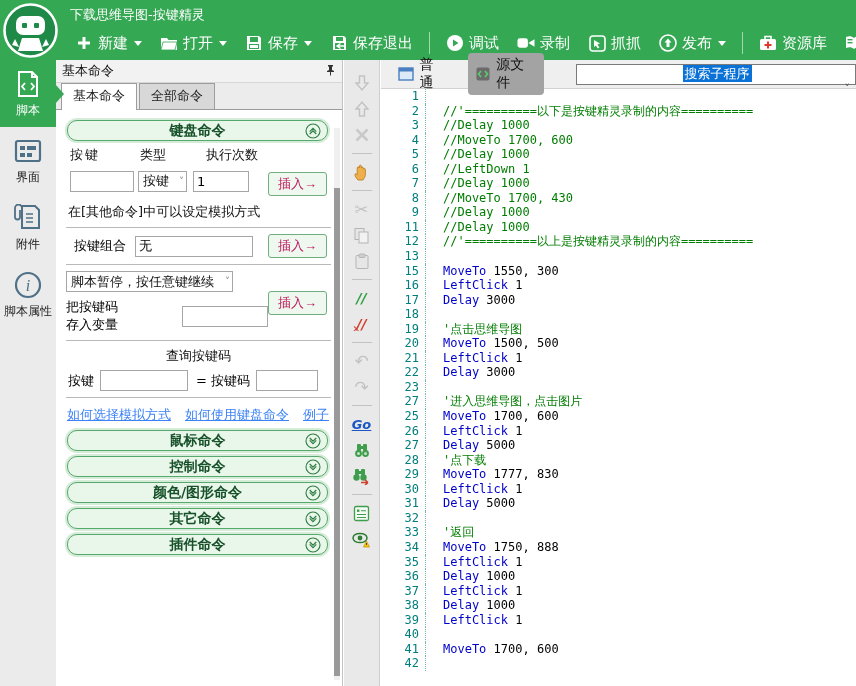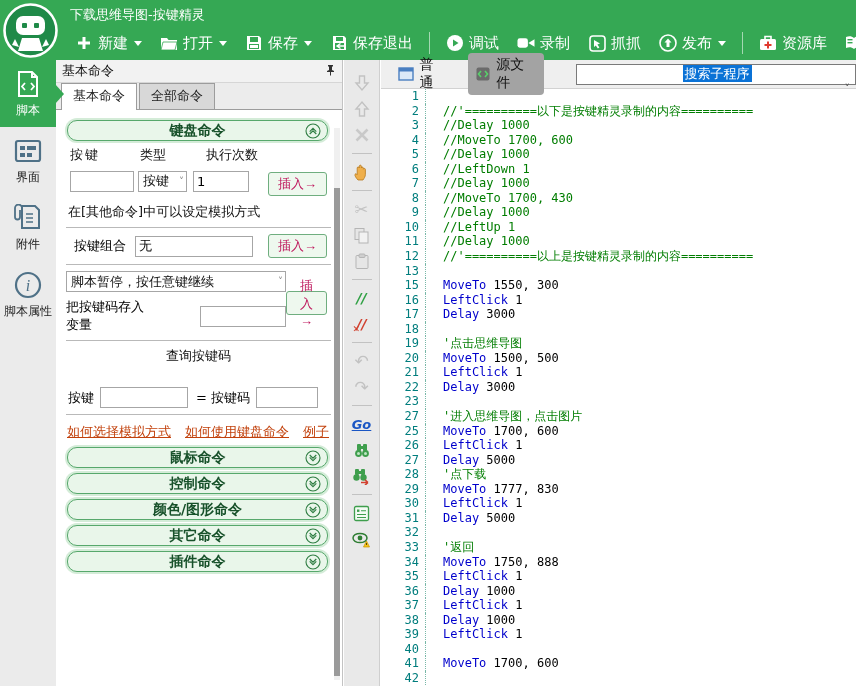--- a/index.html
+++ b/index.html
@@ -44,22 +44,22 @@
   .kb-labels .l3 { width:80px; }
   .kb-row { display:flex; align-items:center; margin-left:6px; }
   .inp { border:1px solid #a6a6a6; background:#fff; height:21px; font-size:13px; padding:0 3px; font-family:inherit; }
   .sel { border:1px solid #a6a6a6; background:#fff; height:21px; display:flex; align-items:center; font-size:13px; padding:0 2px 0 4px; color:#111; }
   .sel .chev { margin-left:auto; color:#8a8a8a; font-size:10px; padding-left:3px; }
   .btn-insert { border:1px solid #6fae7f; background:#eef8ee; border-radius:3px; color:#be185d; font-size:13px; height:24px; padding:0 9px; display:inline-flex; align-items:center; }
   .note { font-size:13px; color:#111; margin:7px 0 6px 4px; }
   .hrule { border-top:1px solid #b9b9b9; margin:6px 2px; }
   .row-flex { display:flex; align-items:center; }
   .links { display:flex; gap:14px; font-size:13px; margin:8px 0 2px 3px; }
-  .links a { color:#c2410c; text-decoration:underline; }
-  .center-title { text-align:center; font-size:13px; color:#111; margin:4px 0 22px; }
+  .links a { color:#3b82f6; text-decoration:underline; }
+  .center-title { text-align:center; font-size:13px; color:#111; margin:4px 0 5px; }
   .panel-scroll { position:absolute; right:2px; top:68px; bottom:6px; width:6px; background:#f0f0f0; }
   .panel-scroll .thumb { position:absolute; left:0; width:6px; top:60px; height:488px; background:#9a9a9a; }
 
   
   .strip { position:absolute; top:60px; left:344px; width:36px; bottom:0; background:#e9e9e9; border-right:1px solid #cfcfcf; display:flex; flex-direction:column; align-items:center; padding-top:10px; }
   .strip .sicon { width:22px; height:20px; display:flex; align-items:center; justify-content:center; margin:3px 0; font-size:15px; }
   .strip .sdiv { width:20px; height:0; border-top:1px solid #c2c2c2; margin:5px 0; }
   .txt-comment { color:#2ea043; font-weight:bold; font-style:italic; font-size:14px; }
   .txt-uncomment { color:#d1402f; font-weight:bold; font-style:italic; font-size:14px; position:relative; }
   .txt-uncomment .mini-x { position:absolute; left:-4px; bottom:-2px; font-size:9px; font-style:normal; }
@@ -300,21 +300,21 @@
       <div class="row-flex" style="margin:6px 0 2px 10px;">
         <span style="font-size:13px;">按键组合</span>
         <input class="inp" style="width: 118px; margin-left: 9px;" value="无">
         <span style="flex:1"></span>
         <button class="btn-insert" style="margin-right:6px;">插入→</button>
       </div>
       <div class="hrule"></div>
 
       <div class="row-flex" style="align-items:stretch; margin-top:6px;">
         <div style="flex:1;">
-          <div class="sel" style="width:220px; margin-left:2px;">
+          <div class="sel" style="width:167px; margin-left:2px;">
             <span>脚本暂停，按任意键继续</span>
             <span class="chev">˅</span>
           </div>
           <div class="row-flex" style="margin-top:6px; margin-left:2px;gap:48px;">
             <span style="font-size:13px;">把按键码存入变量</span>
             <input class="inp" style="width: 86px; margin-left: 4px;">
           </div>
         </div>
         <div style="display:flex; align-items:center;">
           <button class="btn-insert" style="margin-right:6px;">插入→</button>
@@ -513,21 +513,20 @@
     <div class="code">
         <div class="code-line"><span class="ln">1</span><span class="lc"></span></div>
         <div class="code-line"><span class="ln">2</span><span class="lc"><span class="cm">//'==========以下是按键精灵录制的内容==========</span></span></div>
         <div class="code-line"><span class="ln">3</span><span class="lc"><span class="cm">//Delay 1000</span></span></div>
         <div class="code-line"><span class="ln">4</span><span class="lc"><span class="cm">//MoveTo 1700, 600</span></span></div>
         <div class="code-line"><span class="ln">5</span><span class="lc"><span class="cm">//Delay 1000</span></span></div>
         <div class="code-line"><span class="ln">6</span><span class="lc"><span class="cm">//LeftDown 1</span></span></div>
         <div class="code-line"><span class="ln">7</span><span class="lc"><span class="cm">//Delay 1000</span></span></div>
         <div class="code-line"><span class="ln">8</span><span class="lc"><span class="cm">//MoveTo 1700, 430</span></span></div>
         <div class="code-line"><span class="ln">9</span><span class="lc"><span class="cm">//Delay 1000</span></span></div>
-        <div class="code-line"><span class="ln">10</span><span class="lc"><span class="cm">//LeftUp 1</span></span></div>
         <div class="code-line"><span class="ln">11</span><span class="lc"><span class="cm">//Delay 1000</span></span></div>
         <div class="code-line"><span class="ln">12</span><span class="lc"><span class="cm">//'==========以上是按键精灵录制的内容==========</span></span></div>
         <div class="code-line"><span class="ln">13</span><span class="lc"></span></div>
         <div class="code-line"><span class="ln">15</span><span class="lc"><span class="kw">MoveTo</span><span class="pl"> 1550, 300</span></span></div>
         <div class="code-line"><span class="ln">16</span><span class="lc"><span class="kw">LeftClick</span><span class="pl"> 1</span></span></div>
         <div class="code-line"><span class="ln">17</span><span class="lc"><span class="kw">Delay</span><span class="pl"> 3000</span></span></div>
         <div class="code-line"><span class="ln">18</span><span class="lc"></span></div>
         <div class="code-line"><span class="ln">19</span><span class="lc"><span class="cm">'点击思维导图</span></span></div>
         <div class="code-line"><span class="ln">20</span><span class="lc"><span class="kw">MoveTo</span><span class="pl"> 1500, 500</span></span></div>
         <div class="code-line"><span class="ln">21</span><span class="lc"><span class="kw">LeftClick</span><span class="pl"> 1</span></span></div>

